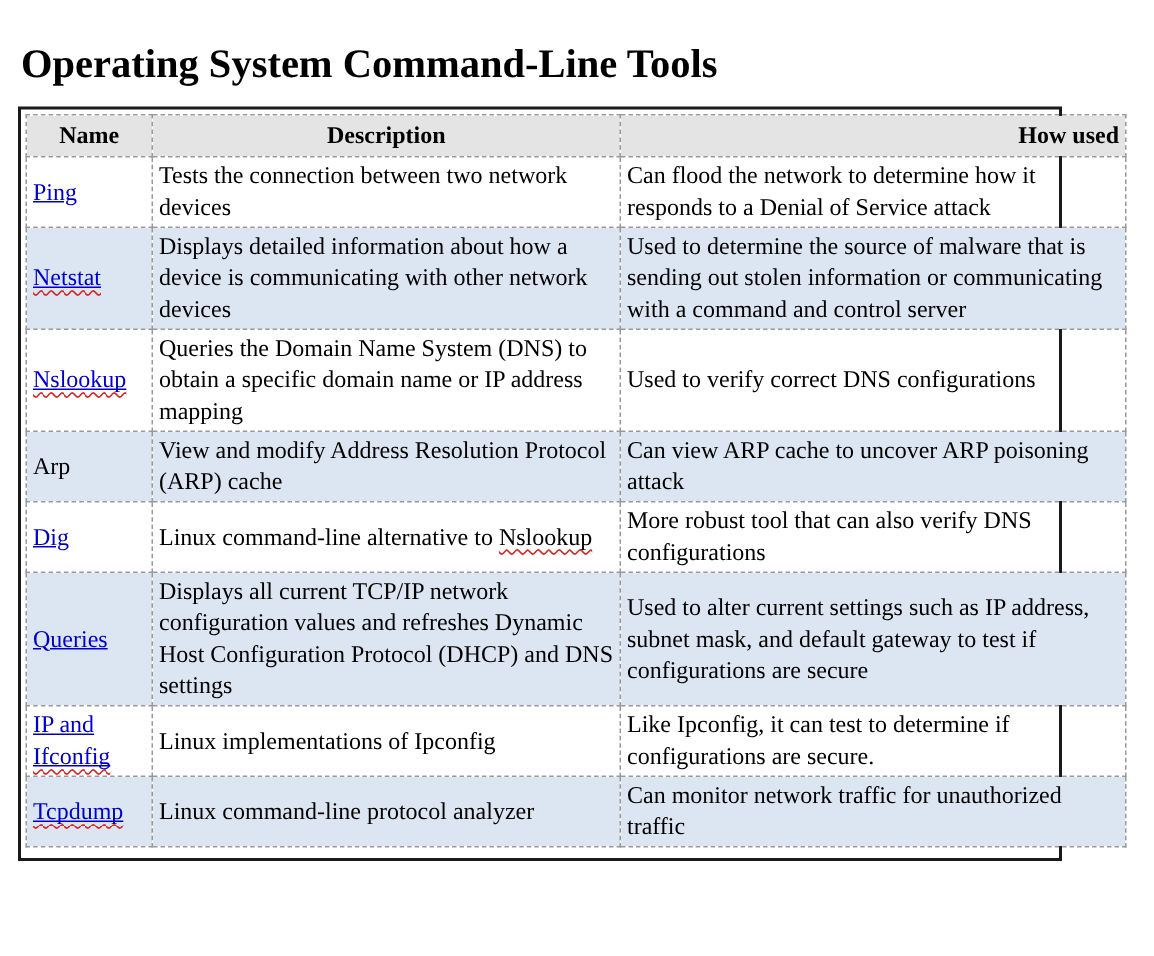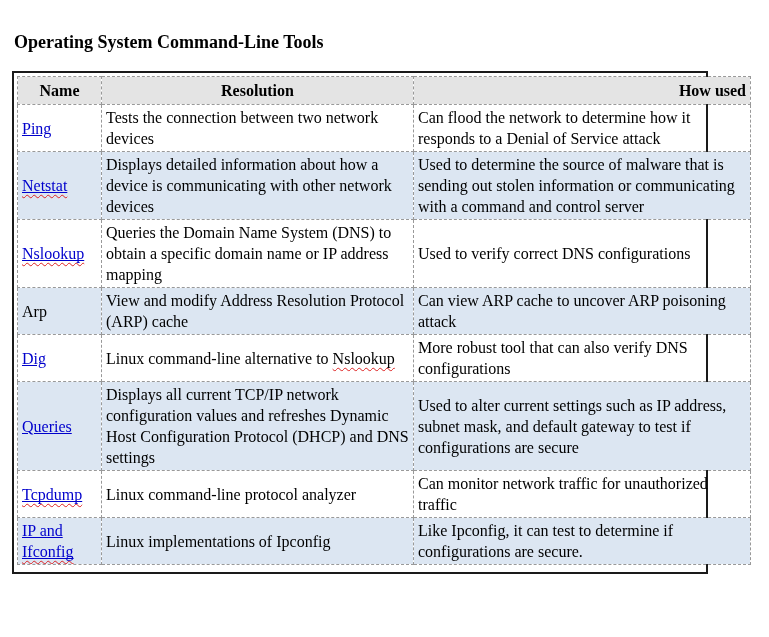--- a/index.html
+++ b/index.html
@@ -22,21 +22,21 @@
     height: 637px;
     padding: 10px 12px 0 12px;
     overflow: hidden;
   }
   .caption {
     font-size: 17px;
     line-height: 20px;
     margin: 0 0 0 2px;
   }
   .heading {
-    font-size: 18px;
+    font-size: 27px;
     font-weight: bold;
     margin: 20px 0 17px 2px;
     line-height: 24px;
   }
   .table-wrap {
     width: 696px;
     border: 2px solid var(--outer_border);
     padding: 3px 21px 7px 3px;
     background: #fff;
   }
@@ -83,21 +83,21 @@
 <body>
 
 <div class="page">
   <div class="heading">Operating System Command-Line Tools</div>
 
   <div class="table-wrap">
     <table>
       <thead>
         <tr>
           <th class="col-name">Name</th>
-          <th class="col-desc">Resolution</th>
+          <th class="col-desc">Description</th>
           <th class="col-how">How used</th>
         </tr>
       </thead>
       <tbody id="table-body">
           <tr>
     <td class="name-cell"><a class="tool-link" href="#">Ping</a></td>
     <td class="desc-cell">Tests the connection between two network devices</td>
     <td class="how-cell">Can flood the network to determine how it responds to a Denial of Service attack</td>
   </tr>
           <tr>
@@ -119,25 +119,25 @@
     <td class="name-cell"><a class="tool-link" href="#">Dig</a></td>
     <td class="desc-cell">Linux command-line alternative to <span class="squiggle">Nslookup</span></td>
     <td class="how-cell">More robust tool that can also verify DNS configurations</td>
   </tr>
           <tr>
     <td class="name-cell"><a class="tool-link" href="#">Queries</a></td>
     <td class="desc-cell">Displays all current TCP/IP network configuration values and refreshes Dynamic Host Configuration Protocol (DHCP) and DNS settings</td>
     <td class="how-cell">Used to alter current settings such as IP address, subnet mask, and default gateway to test if configurations are secure</td>
   </tr>
           <tr>
+    <td class="name-cell"><a class="tool-link" href="#">IP and <span class="squiggle">Ifconfig</span></a></td>
+    <td class="desc-cell">Linux implementations of Ipconfig</td>
+    <td class="how-cell">Like Ipconfig, it can test to determine if configurations are secure.</td>
+  </tr>
+          <tr>
     <td class="name-cell"><a class="tool-link" href="#"><span class="squiggle">Tcpdump</span></a></td>
     <td class="desc-cell">Linux command-line protocol analyzer</td>
     <td class="how-cell">Can monitor network traffic for unauthorized traffic</td>
-  </tr>
-          <tr>
-    <td class="name-cell"><a class="tool-link" href="#">IP and <span class="squiggle">Ifconfig</span></a></td>
-    <td class="desc-cell">Linux implementations of Ipconfig</td>
-    <td class="how-cell">Like Ipconfig, it can test to determine if configurations are secure.</td>
   </tr>
         </tbody>
     </table>
   </div>
 </div>
 
 </body></html>

